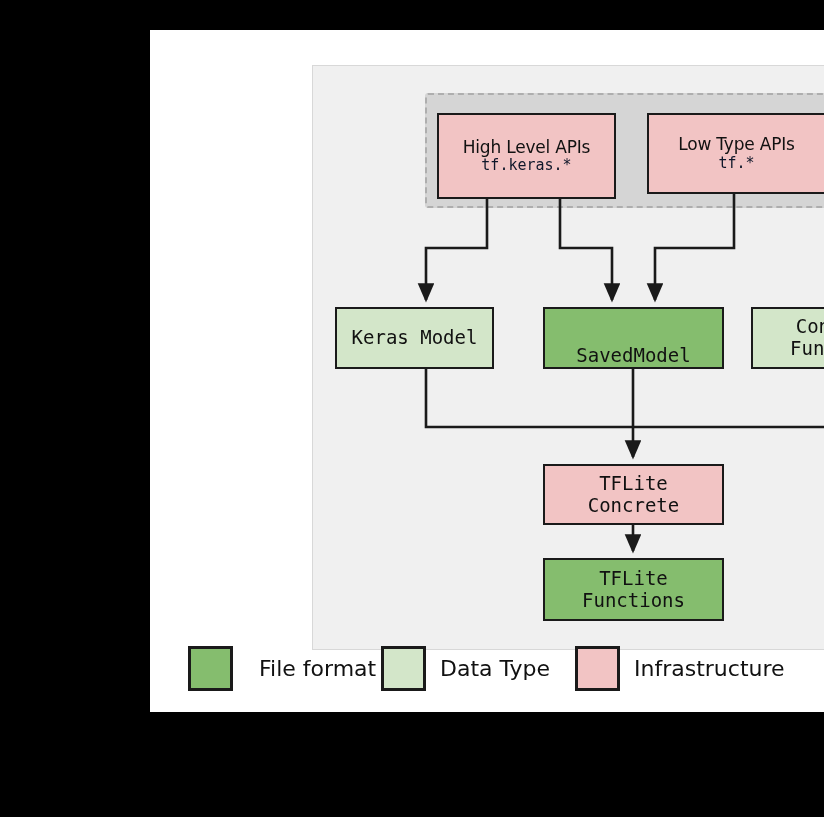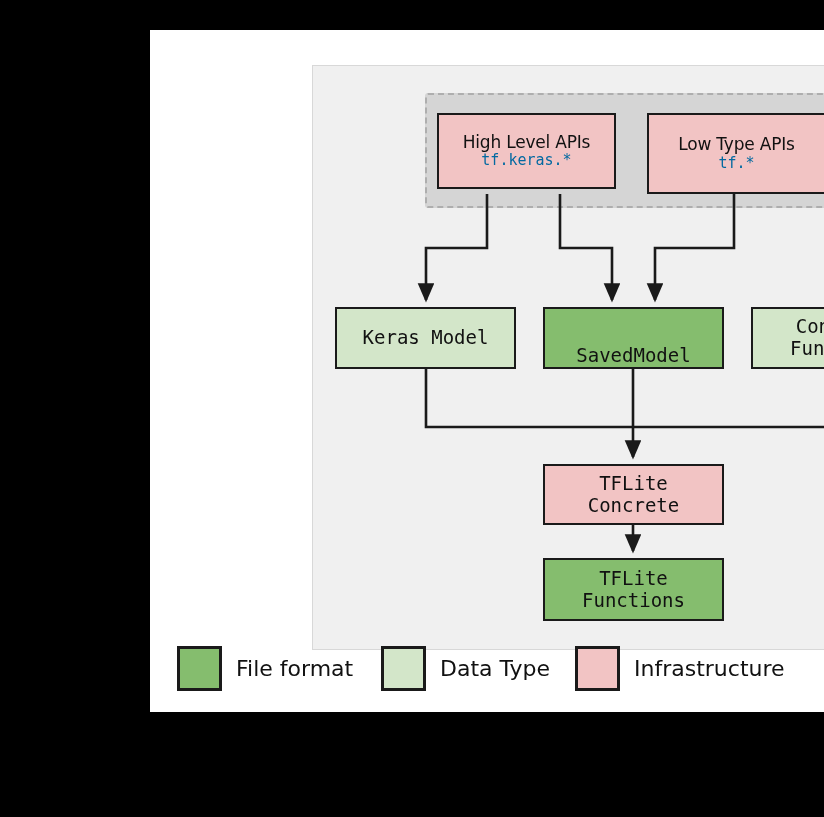--- a/index.html
+++ b/index.html
@@ -79,34 +79,34 @@
 
   .title-sans {
     font-family: "DejaVu Sans", sans-serif;
     font-size: 17px;
     color: #111111;
     letter-spacing: -0.2px;
   }
   .sub-mono {
     font-family: "DejaVu Sans Mono", monospace;
     font-size: 15px;
-    color: #0369a1;
+    color: #0f172a;
   }
   .label-mono {
     font-family: "DejaVu Sans Mono", monospace;
     font-size: 19px;
     color: #111111;
   }
   .label-mono .ln { display: block; }
 
   
-  #n-high-level   { left: 287px; top: 83px;  width: 179px; height: 76px; }
+  #n-high-level   { left: 287px; top: 83px;  width: 179px; height: 86px; }
   #n-low-level    { left: 497px; top: 83px;  width: 179px; height: 81px; }
 
-  #n-keras-model  { left: 185px; top: 277px; width: 181px; height: 62px; }
+  #n-keras-model  { left: 185px; top: 277px; width: 159px; height: 62px; }
   #n-savedmodel   { left: 393px; top: 277px; width: 181px; height: 62px; justify-content: flex-end; }
   #n-concrete     { left: 601px; top: 277px; width: 181px; height: 62px; }
 
   #n-converter    { left: 393px; top: 434px; width: 181px; height: 61px; }
   #n-flatbuffer   { left: 393px; top: 528px; width: 181px; height: 63px; }
 
   
   #legend {
     position: absolute;
     left: 150px;
@@ -127,21 +127,21 @@
     border: 3px solid #1a1a1a;
     box-sizing: border-box;
   }
   .legend-text {
     font-family: "DejaVu Sans", sans-serif;
     font-size: 22px;
     color: #111111;
     margin-left: 14px;
     white-space: nowrap;
   }
-  #lg-0 { left: 27px; }
+  #lg-0 { left: 38px; gap: 12px; }
   #lg-1 { left: 231px; }
   #lg-2 { left: 425px; justify-content: center; }
 </style>
 </head>
 <body>
 
 <div id="card">
 
   <div id="panel"></div>
 

